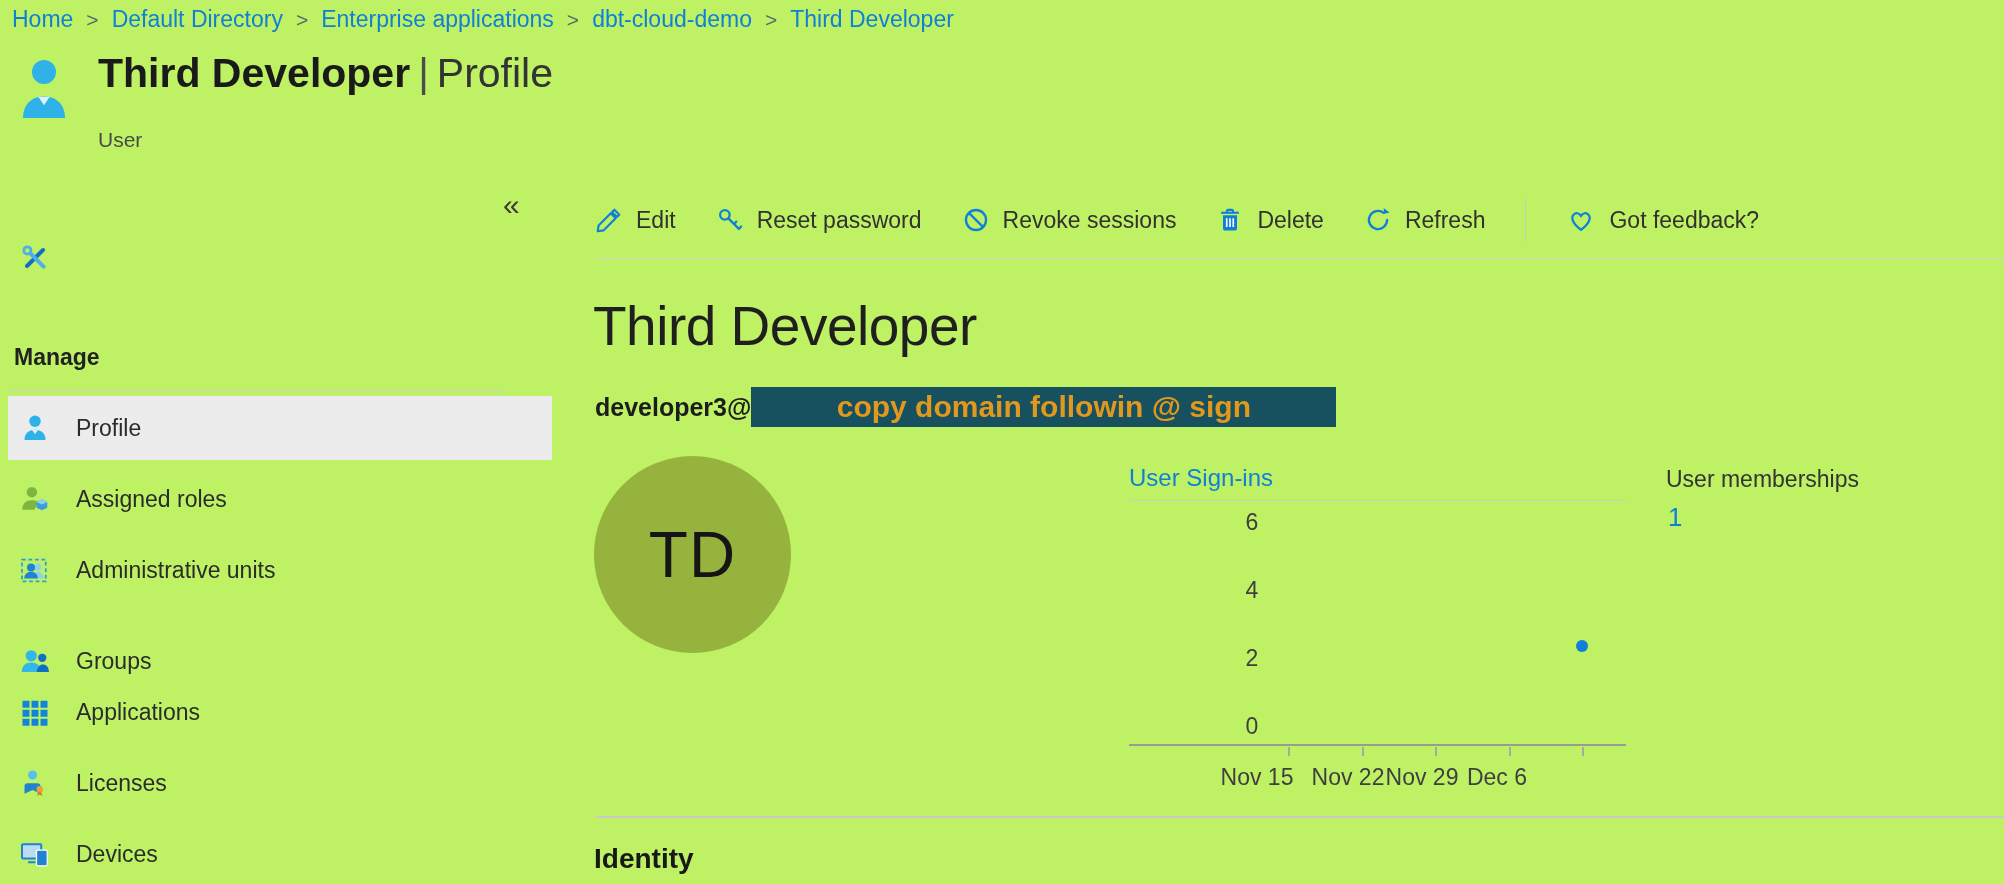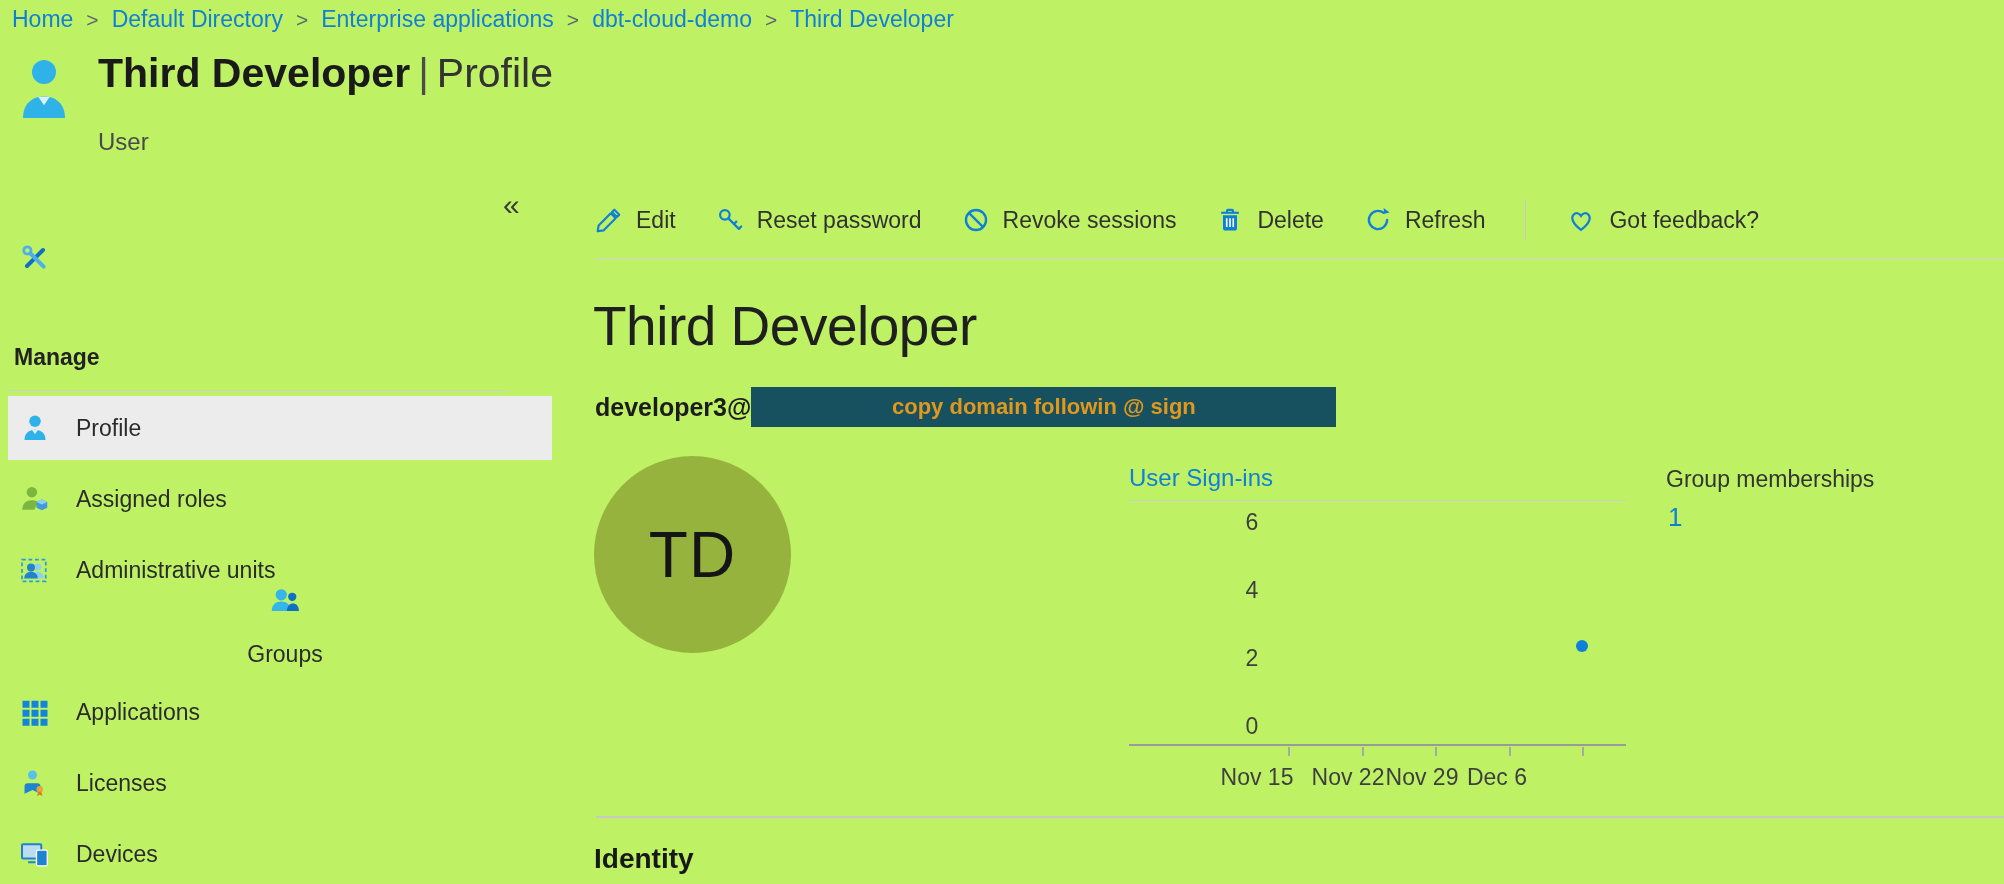--- a/index.html
+++ b/index.html
@@ -8,41 +8,41 @@
   
   .breadcrumb{position:absolute;left:12px;top:6px;display:flex;align-items:center;gap:13px;font-size:23px;}
   .crumb{color:#0f7fd7;cursor:pointer;}
   .crumb-sep{color:#5b6770;font-size:21px;}
   
   .hdr-icon{position:absolute;left:20px;top:58px;}
   .hdr-title{position:absolute;left:98px;top:50px;font-size:41px;white-space:nowrap;}
   .hdr-title .bold{font-weight:700;color:#1a1a1a;}
   .hdr-title .pipe{color:#4c4c4c;font-weight:300;margin:0 8px;}
   .hdr-title .sect{color:#333;font-weight:400;}
-  .hdr-sub{position:absolute;left:98px;top:128px;font-size:24px;color:#4a4a4a;}
+  .hdr-sub{position:absolute;left:98px;top:128px;font-size:21px;color:#4a4a4a;}
   
   .sidebar{position:absolute;left:0;top:150px;width:552px;height:734px;}
   .collapse{position:absolute;left:503px;top:40px;font-size:30px;color:#3b3b3b;cursor:pointer;line-height:1;}
   .side-row{position:absolute;left:8px;width:534px;height:64px;display:flex;align-items:center;gap:24px;
             padding-left:10px;font-size:23px;color:#2b2b2b;cursor:pointer;}
   .side-row .ic{width:34px;height:34px;display:flex;align-items:center;justify-content:center;flex:none;}
   .side-row.sel{background:#ececec;}
   .side-section{position:absolute;left:14px;top:194px;font-size:23px;font-weight:700;color:#222;}
   .side-div{position:absolute;left:8px;top:240px;width:498px;height:1px;background:#cfcfcf;}
   
   .toolbar{position:absolute;left:595px;top:194px;height:52px;display:flex;align-items:center;gap:40px;}
   .tb-item{display:flex;align-items:center;gap:13px;font-size:23px;color:#323130;cursor:pointer;white-space:nowrap;}
   .tb-vdiv{width:1px;height:42px;background:#c8c8c8;}
   .tb-hdiv{position:absolute;left:595px;top:259px;width:1409px;height:1px;background:#d4d4d4;}
   
   .h1name{position:absolute;left:593px;top:294px;font-size:55px;font-weight:400;color:#1f1f1f;letter-spacing:-0.5px;}
   .email-row{position:absolute;left:595px;top:386px;height:42px;display:flex;align-items:center;}
   .email-prefix{font-size:25px;font-weight:700;color:#1c1c1c;}
   .redaction{width:585px;height:40px;background:#17505f;display:flex;align-items:center;justify-content:center;
-             font-size:22px;font-weight:700;color:#e0981d;white-space:nowrap;}
+             font-size:30px;font-weight:700;color:#e0981d;white-space:nowrap;}
   .avatar{position:absolute;left:594px;top:456px;width:197px;height:197px;border-radius:50%;background:#96b43d;
           display:flex;align-items:center;justify-content:center;font-size:64px;color:#151515;letter-spacing:1px;}
   
   .chart{position:absolute;left:1129px;top:464px;width:500px;height:340px;}
   .chart-title{position:absolute;left:0;top:0;font-size:24px;color:#0f7fd7;cursor:pointer;}
   .chart-topdiv{position:absolute;left:0;top:36px;width:497px;height:1px;background:#ccc;}
   .ytick{position:absolute;left:108px;width:30px;text-align:center;font-size:23px;color:#3f3f3f;line-height:24px;}
   .xaxis{position:absolute;left:0;top:280px;width:497px;height:2px;background:#9a9a9a;}
   .tickmark{position:absolute;top:283px;width:2px;height:9px;background:#a8a8a8;}
   .xtick{position:absolute;top:300px;font-size:23px;color:#3f3f3f;transform:translateX(-50%);white-space:nowrap;}
@@ -130,21 +130,21 @@
         <svg width="30" height="30" viewBox="0 0 24 24">
           <circle cx="9.5" cy="6.5" r="4.2" fill="#7cb63f"></circle>
           <path d="M1.8 20.5c0-5 3.3-7.5 7.7-7.5 2 0 3.8.5 5.1 1.5l-3.2 6z" fill="#7cb63f"></path>
           <path d="M17.5 12.2l4.3 2.1v4.6l-4.3 2.1-4.3-2.1v-4.6z" fill="#3f9bdc"></path>
           <path d="M17.5 12.2l4.3 2.1-4.3 2.1-4.3-2.1z" fill="#8ed0f2"></path>
         </svg>
       </span>
       <span>Assigned roles</span>
     </div>
 
-    <div class="side-row" style="top:433px;flex-direction:column;">
+    <div class="side-row" style="top:479px;">
       <span class="ic">
         <svg width="30" height="30" viewBox="0 0 24 24">
           <circle cx="9" cy="7.8" r="4.5" fill="#35b6ea"></circle>
           <path d="M1.4 20.8c0-5.2 3.4-7.6 7.6-7.6s7.6 2.4 7.6 7.6z" fill="#35b6ea"></path>
           <circle cx="17.8" cy="9.4" r="3.3" fill="#0f6fc4"></circle>
           <path d="M13.4 20.8c.4-4 2.3-6 4.8-6 2.9 0 4.9 2 4.9 6z" fill="#0f6fc4"></path>
         </svg>
       </span>
       <span>Groups</span>
     </div>
@@ -274,19 +274,19 @@
     <div class="tickmark" style="left:306px;"></div>
     <div class="tickmark" style="left:380px;"></div>
     <div class="tickmark" style="left:453px;"></div>
     <span class="xtick" style="left:128px;">Nov 15</span>
     <span class="xtick" style="left:219px;">Nov 22</span>
     <span class="xtick" style="left:293px;">Nov 29</span>
     <span class="xtick" style="left:368px;">Dec 6</span>
     <div class="dot"></div>
   </div>
 
-  <div class="gm-label">Group memberships</div>
+  <div class="gm-label">User memberships</div>
   <div class="gm-value">1</div>
 
   <div class="id-div"></div>
   <div class="id-title">Identity</div>
 
 </div>
 
 </body></html>

